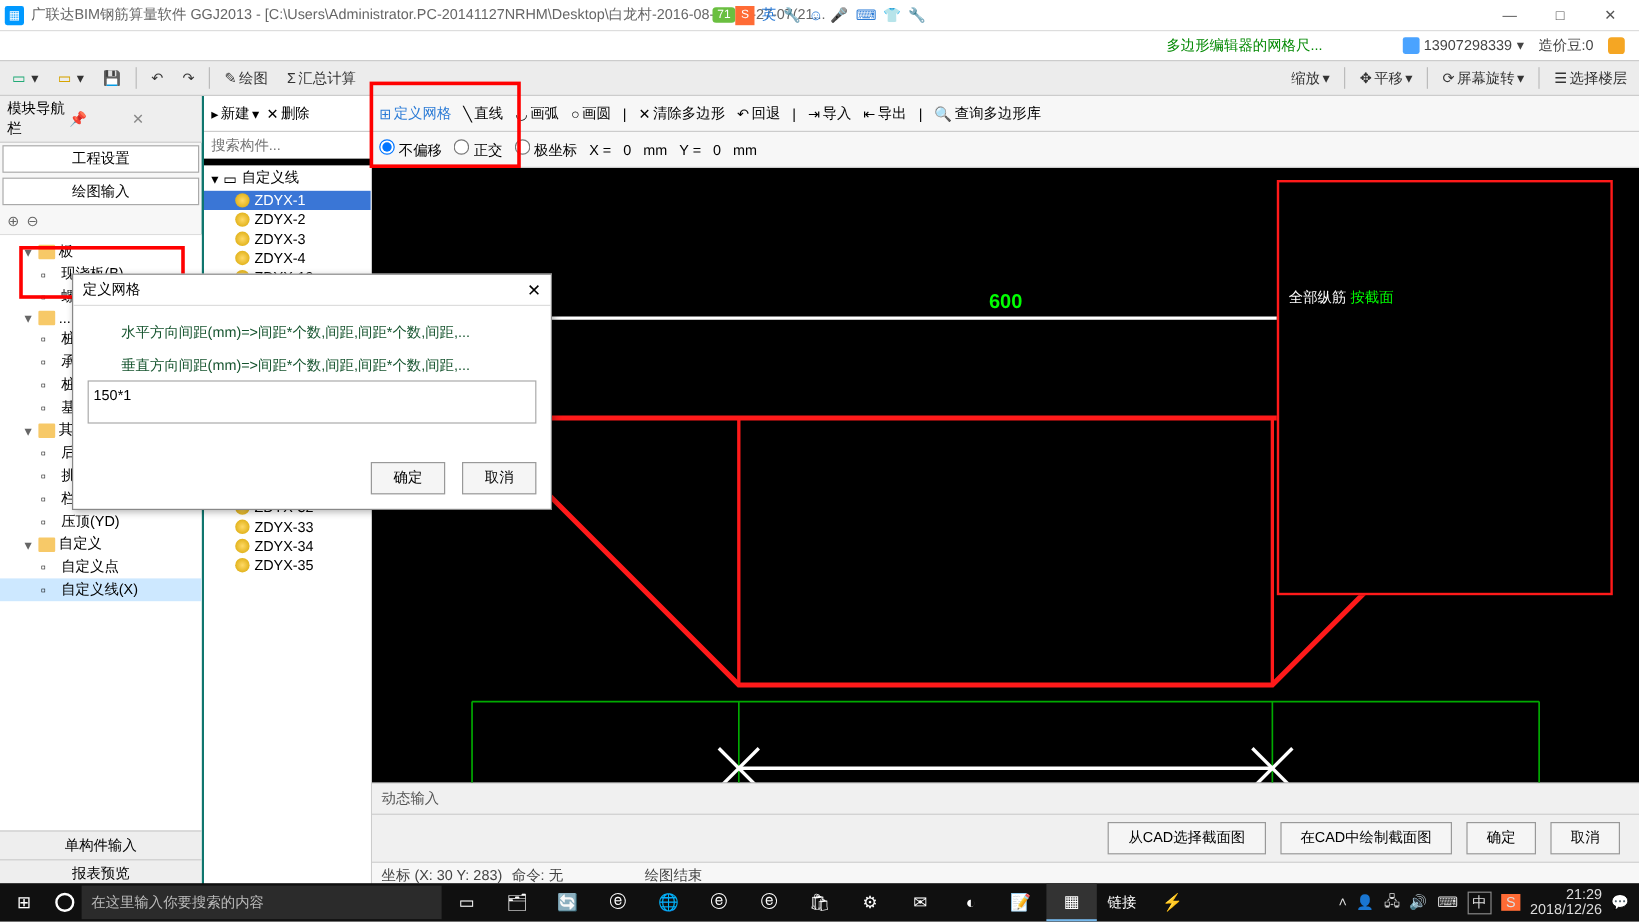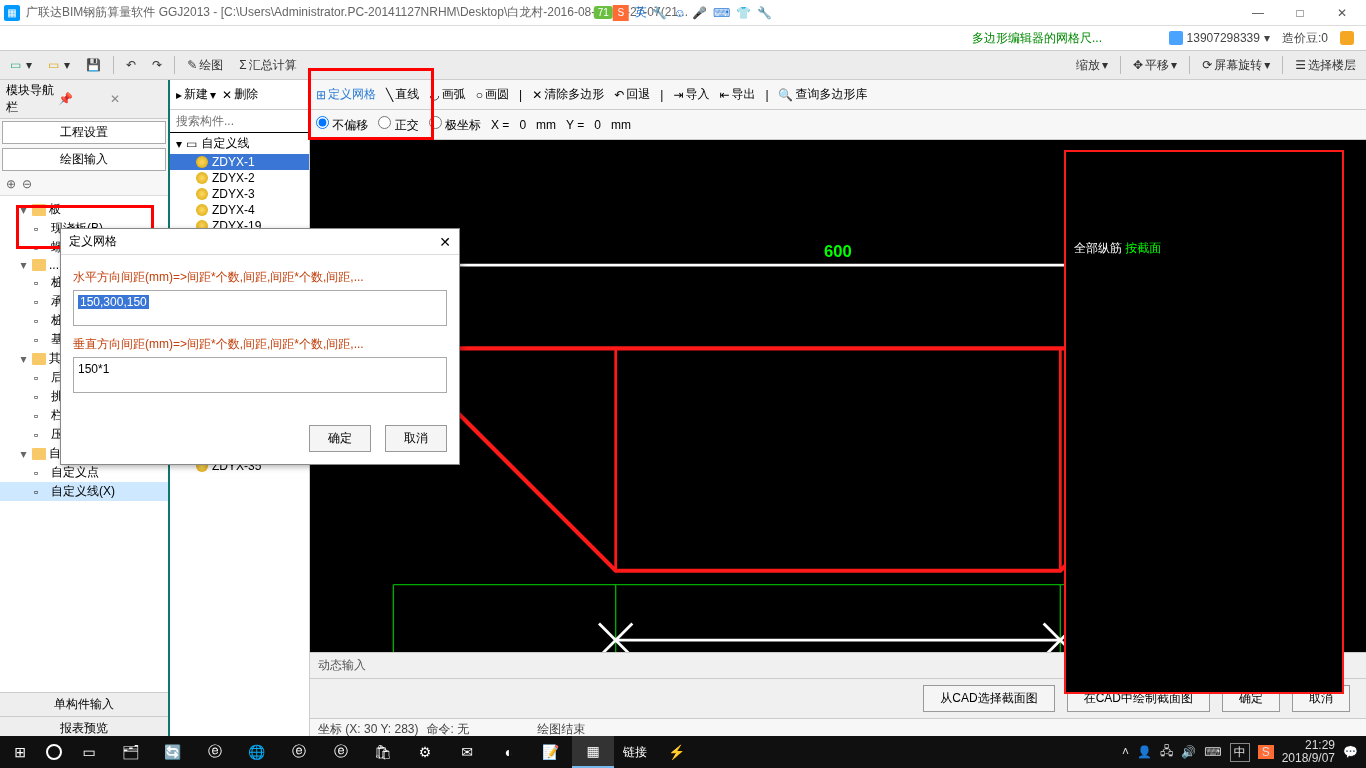--- a/index.html
+++ b/index.html
@@ -35,50 +35,50 @@
 .tree .node .tw { width:11px; text-align:center; color:#666; }
 .tree .node .fld { width:14px; height:12px; background:#f7c968; border-radius:1px; display:inline-block; }
 .tree .node .ico { width:14px; height:14px; display:inline-block; }
 .tree .node.sel { background:#cde8ff; }
 .tree .ind1 { padding-left:18px; } .tree .ind2 { padding-left:34px; }
 .btabs { display:flex; flex-direction:column; }
 .btabs div { border-top:1px solid #ccc; text-align:center; padding:3px 0; background:#eee; cursor:pointer; }
 .midcol { width:140px; border-right:1px solid #ccc; display:flex; flex-direction:column; }
 .midtools { height:30px; display:flex; align-items:center; gap:6px; padding:0 6px; border-bottom:1px solid #ccc; }
 .midtools .b { display:flex; align-items:center; gap:2px; cursor:pointer; }
-.search { border-bottom:1px solid #000000; }
+.search { border-bottom:6px solid #000000; }
 .search input { width:100%; border:none; padding:4px 6px; color:#888; outline:none; }
 .clist { flex:1; overflow:auto; background:#fff; }
 .clist .grp { display:flex; align-items:center; gap:4px; padding:2px 6px; }
 .clist .item { display:flex; align-items:center; gap:4px; padding:1px 6px 1px 26px; cursor:pointer; }
 .clist .item .gear { width:12px; height:12px; border-radius:50%; background:radial-gradient(#ffd966,#d6a400); display:inline-block; }
 .clist .item.sel { background:#3a76d6; color:#fff; }
 .canvaswrap { flex:1; position:relative; display:flex; flex-direction:column; }
 .canvbar { height:30px; background:#f7f7f7; border-bottom:1px solid #ccc; display:flex; align-items:center; padding:0 6px; gap:10px; position:relative; }
 .redbox { position:absolute; border:3px solid #ff0000; pointer-events:none; }
 .canvbar .cbtn { display:flex; align-items:center; gap:2px; cursor:pointer; }
 .canvbar2 { height:30px; background:#f7f7f7; border-bottom:1px solid #ccc; display:flex; align-items:center; padding:0 6px; gap:10px; }
 .canvas { flex:1; background:#000; position:relative; overflow:hidden; }
 .canvas svg { position:absolute; inset:0; }
 .dyninput { height:26px; background:#f0f0f0; border-top:1px solid #ccc; padding:0 8px; display:flex; align-items:center; color:#555; }
 .actionrow { height:40px; display:flex; align-items:center; justify-content:flex-end; gap:12px; padding:0 16px; background:#f0f0f0; border-top:1px solid #ccc; }
 .actionrow button { padding:4px 16px; border:1px solid #999; background:#f5f5f5; cursor:pointer;text-align:right; }
 .statusrow { height:22px; border-top:1px solid #ccc; display:flex; align-items:center; padding:0 8px; gap:8px; color:#444; background:#f7f7f7; }
-.rightpanel { position:absolute; right:22px; top:150px; width:280px; height:544px; background:#000; border:2px solid #ff1a1a; }
+.rightpanel { position:absolute; right:22px; top:150px; width:280px; height:346px; background:#000; border:2px solid #ff1a1a; }
 .rightpanel .lbl { color:#0f0; position:absolute; top:88px; left:8px; font-size:12px; }
 .rightpanel .lbl .w { color:#fff; }
 .statusbot { height:22px; border-top:1px solid #ccc; display:flex; align-items:center; gap:18px; padding:0 10px; background:#f7f7f7; }
 .statusbot .cell { color:#333; }
 .statusbot .fps { margin-left:auto; color:#333; }
 .dialog { position:absolute; left:60px; top:228px; width:400px; background:#fff; border:1px solid #888; box-shadow:2px 2px 6px rgba(0,0,0,.3); z-index:50; }
 .dialog .dtitle { height:26px; display:flex; align-items:center; padding:0 8px; border-bottom:1px solid #ddd; }
 .dialog .dtitle .x { margin-left:auto; font-size:14px; cursor:pointer; }
 .dialog .dbody { padding:14px 12px; }
 .dialog .fld { margin-bottom:10px; }
-.dialog .fld label { display:block; margin-bottom:4px; color:#c2410c; }
+.dialog .fld label { display:block; margin-bottom:4px; color:#14532d;margin-left:28px; }
 .dialog .fld .inp { width:100%; height:36px; border:1px solid #aaa; padding:4px; }
 .dialog .fld .inp .selected { background:#3a76d6; color:#fff; display:inline-block; padding:0 2px; }
 .dialog .dbtns { display:flex; justify-content:flex-end; gap:14px; padding:8px 12px 12px; }
 .dialog .dbtns button { padding:4px 18px; border:1px solid #999; background:#f5f5f5; cursor:pointer; }
 .taskbar { position:absolute; bottom:0; left:0; right:0; height:32px; background:#101010; display:flex; align-items:center; color:#fff; }
 .taskbar .start { width:40px; display:flex; align-items:center; justify-content:center; font-size:14px; }
 .taskbar .cortana { width:28px; display:flex; align-items:center; justify-content:center; }
 .taskbar .cortana .ring { width:16px; height:16px; border:2px solid #fff; border-radius:50%; }
 .taskbar .searchbox { width:300px; height:28px; background:#2b2b2b; color:#bbb; display:flex; align-items:center; padding:0 8px; }
 .taskbar .tbicons { display:flex; align-items:center; height:100%; }
@@ -441,38 +441,38 @@
 </div>
 
 <div class="dialog">
   <div class="dtitle">
     <span>定义网格</span>
     <span class="x">✕</span>
   </div>
   <div class="dbody">
     <div class="fld">
       <label>水平方向间距(mm)=&gt;间距*个数,间距,间距*个数,间距,...</label>
-      <div class="inp"><span class="selected">150,300,150</span></div>
     </div>
     <div class="fld">
       <label>垂直方向间距(mm)=&gt;间距*个数,间距,间距*个数,间距,...</label>
       <div class="inp"><span>150*1</span></div>
     </div>
   </div>
   <div class="dbtns">
     <button>确定</button>
     <button>取消</button>
   </div>
 </div>
 
 <div class="taskbar">
   <div class="start">⊞</div>
   <div class="cortana">
       <span class="ring"></span>
     </div>
+  <div class="searchbox">在这里输入你要搜索的内容</div>
   <div class="tbicons">
     <div class="ti">▭</div>
     <div class="ti">🗂</div>
     <div class="ti">🔄</div>
     <div class="ti">ⓔ</div>
     <div class="ti">🌐</div>
     <div class="ti">ⓔ</div>
     <div class="ti">ⓔ</div>
     <div class="ti">🛍</div>
     <div class="ti">⚙</div>
@@ -486,17 +486,17 @@
   <div class="tray">
     <span>˄</span>
     <span>👤</span>
     <span>🖧</span>
     <span>🔊</span>
     <span>⌨</span>
     <span style="border:1px solid #888;padding:0 3px;">中</span>
     <span style="background:#ff6b35;padding:0 4px;">S</span>
     <div class="clock">
       <div>21:29</div>
-      <div>2018/9/07</div>
+      <div>2018/12/26</div>
     </div>
     <span>💬</span>
   </div>
 </div>
 
 </body></html>

